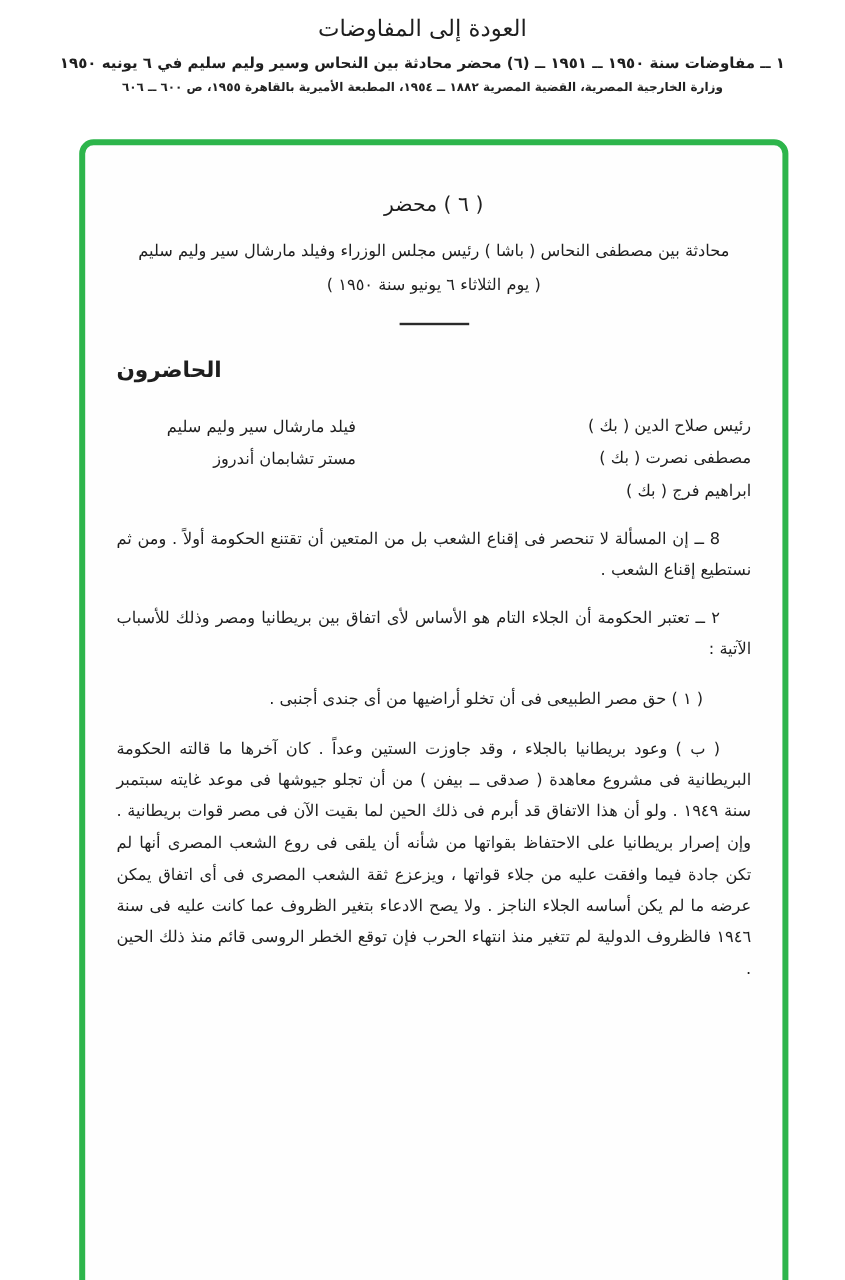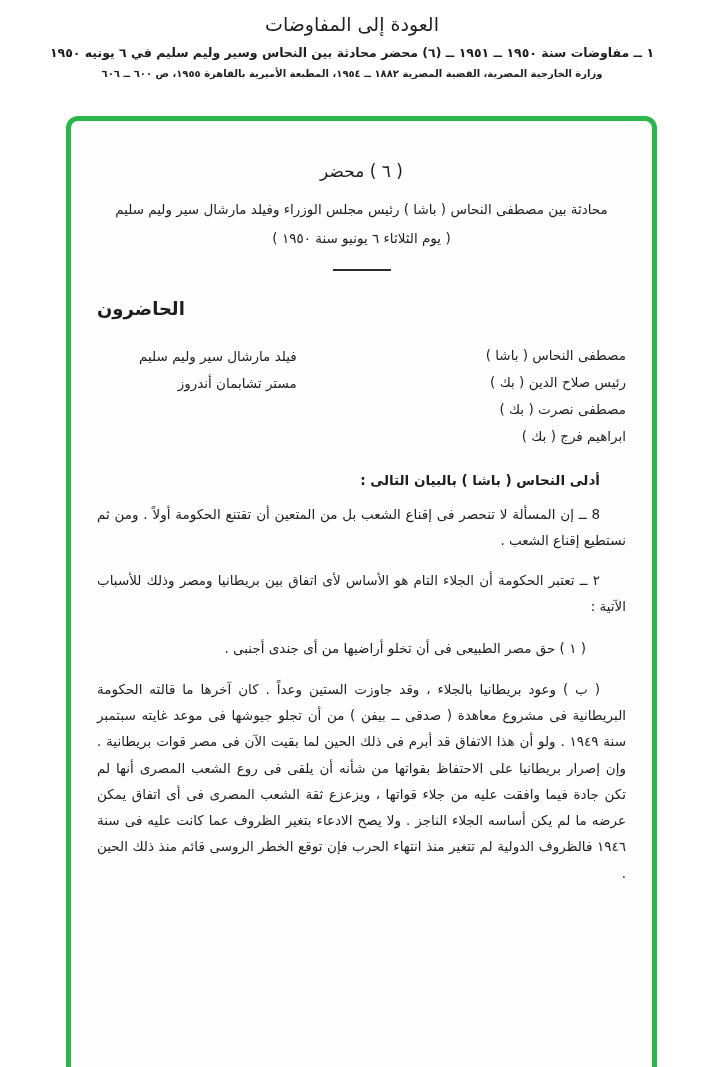--- a/index.html
+++ b/index.html
@@ -108,32 +108,30 @@
 
     <div class="doc-sub first">محادثة بين مصطفى النحاس ( باشا ) رئيس مجلس الوزراء وفيلد مارشال سير وليم سليم</div>
     <div class="doc-sub">( يوم الثلاثاء ٦ يونيو سنة ١٩٥٠ )</div>
 
     <div class="divider"></div>
 
     <div class="attendees-heading">الحاضرون</div>
 
     <div class="attendees">
       <div class="att-col egyptian">
-        <div>مصطفى النحاس ( باشا )</div>
         <div>رئيس صلاح الدين ( بك )</div>
         <div>مصطفى نصرت ( بك )</div>
         <div>ابراهيم فرج ( بك )</div>
       </div>
       <div class="att-col british">
         <div>فيلد مارشال سير وليم سليم</div>
         <div>مستر تشابمان أندروز</div>
       </div>
     </div>
 
-    <div class="statement-intro">أدلى النحاس ( باشا ) بالبيان التالى :</div>
 
     <div class="para">8 ــ إن المسألة لا تنحصر فى إقناع الشعب بل من المتعين أن تقتنع الحكومة أولاً . ومن ثم نستطيع إقناع الشعب .</div>
 
     <div class="para">٢ ــ تعتبر الحكومة أن الجلاء التام هو الأساس لأى اتفاق بين بريطانيا ومصر وذلك للأسباب الآتية :</div>
 
     <div class="para sub-1">( ١ ) حق مصر الطبيعى فى أن تخلو أراضيها من أى جندى أجنبى .</div>
 
     <div class="para sub-b">( ب ) وعود بريطانيا بالجلاء ، وقد جاوزت الستين وعداً . كان آخرها ما قالته الحكومة البريطانية فى مشروع معاهدة ( صدقى ــ بيفن ) من أن تجلو جيوشها فى موعد غايته سبتمبر سنة ١٩٤٩ . ولو أن هذا الاتفاق قد أبرم فى ذلك الحين لما بقيت الآن فى مصر قوات بريطانية . وإن إصرار بريطانيا على الاحتفاظ بقواتها من شأنه أن يلقى فى روع الشعب المصرى أنها لم تكن جادة فيما وافقت عليه من جلاء قواتها ، ويزعزع ثقة الشعب المصرى فى أى اتفاق يمكن عرضه ما لم يكن أساسه الجلاء الناجز . ولا يصح الادعاء بتغير الظروف عما كانت عليه فى سنة ١٩٤٦ فالظروف الدولية لم تتغير منذ انتهاء الحرب فإن توقع الخطر الروسى قائم منذ ذلك الحين .</div>
 
   </div>

